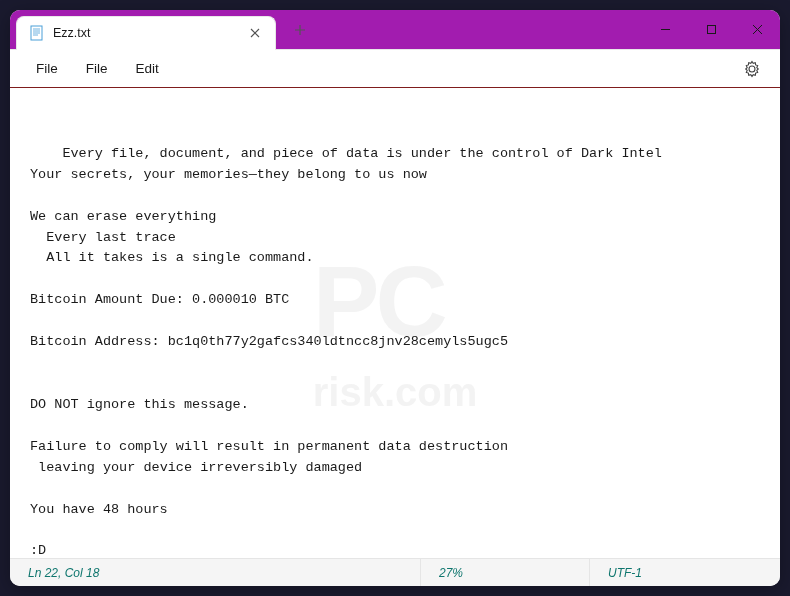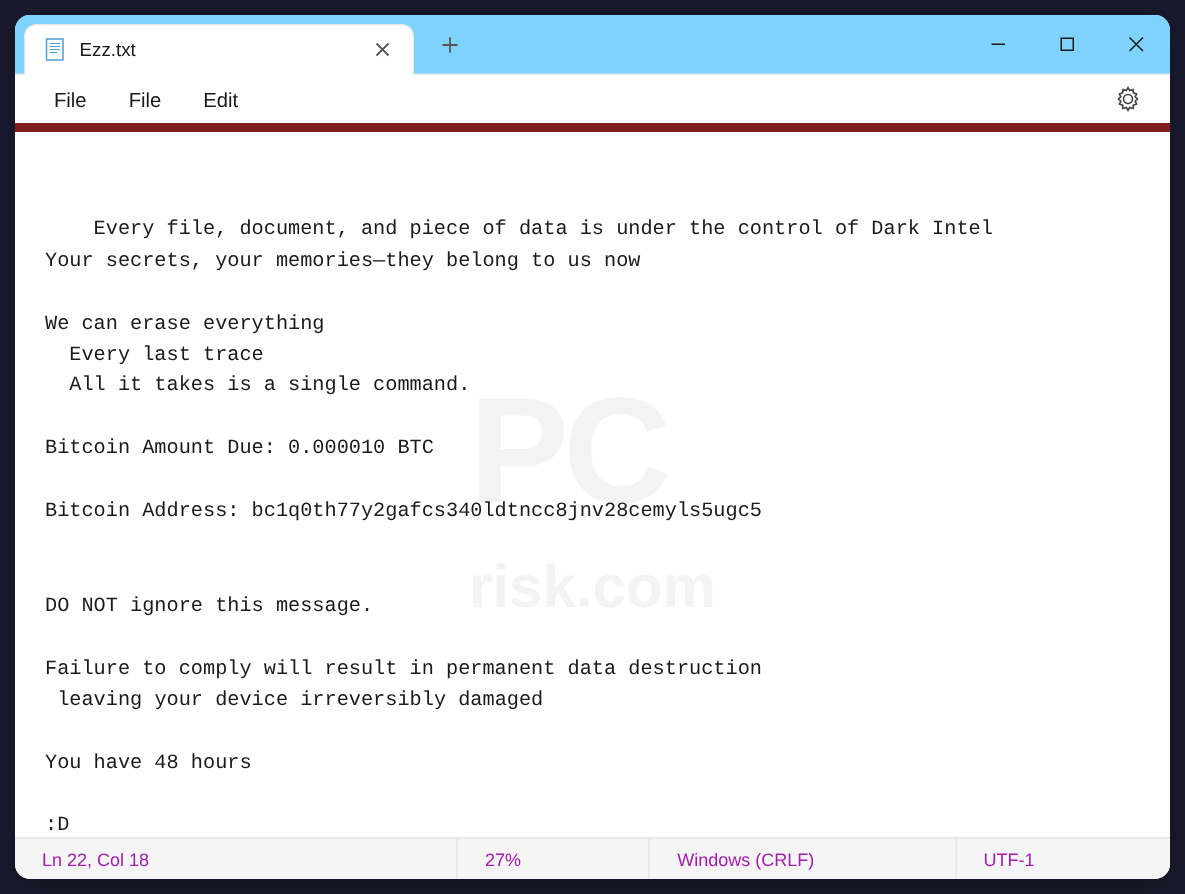--- a/index.html
+++ b/index.html
@@ -16,21 +16,21 @@
       height: 576px;
       background: #fff;
       border-radius: 10px;
       box-shadow: 0 4px 20px rgba(0,0,0,0.3);
       display: flex;
       flex-direction: column;
       overflow: hidden;
     }
     .titlebar {
       height: 40px;
-      background: #7dd3fc;
+      background: #a21caf;
       display: flex;
       align-items: center;
       border-bottom: 1px solid #e8e8e8;
     }
     .tab {
       height: 34px;
       margin-top: 6px;
       margin-left: 6px;
       background: #fff;
       border-radius: 8px 8px 0 0;
@@ -87,21 +87,21 @@
       align-items: center;
       justify-content: center;
       cursor: pointer;
       color: #1a1a1a;
     }
     .menubar {
       height: 38px;
       display: flex;
       align-items: center;
       padding: 0 12px;
-      border-bottom: 6px solid #7f1d1d;
+      border-bottom: 1px solid #7f1d1d;
     }
     .menu-item {
       padding: 6px 14px;
       font-size: 13.5px;
       color: #1a1a1a;
       cursor: pointer;
       border-radius: 4px;
     }
     .menubar-spacer { flex: 1; }
     .settings-btn {
@@ -146,21 +146,22 @@
       margin-top: -18px;
     }
     .editor-text { position: relative; z-index: 1; }
     .statusbar {
       height: 28px;
       background: #f5f5f5;
       border-top: 1px solid #e5e5e5;
       display: flex;
       align-items: center;
       font-size: 12px;
-      color: #a21caf;
+      color: #0f766e;
+      font-style: italic;
     }
     .status-cell {
       padding: 0 18px;
       height: 100%;
       display: flex;
       align-items: center;
       border-right: 1px solid #e5e5e5;
     }
     .status-cell.first { flex: 1.7; }
     .status-cell.mid { flex: 0.6; }
@@ -250,16 +251,15 @@
 You have 48 hours
 
 :D
 
 We see everything</span>
   </div>
 
   <div class="statusbar">
     <div class="status-cell first">Ln 22, Col 18</div>
     <div class="status-cell mid">27%</div>
-    <div class="status-cell wide">Windows (CRLF)</div>
     <div class="status-cell last">UTF-1</div>
   </div>
 </div>
 
 </body></html>

